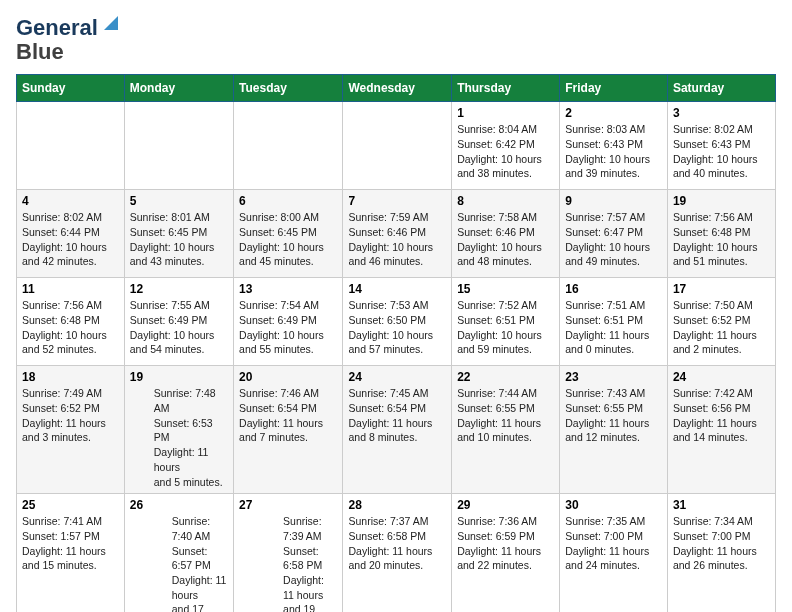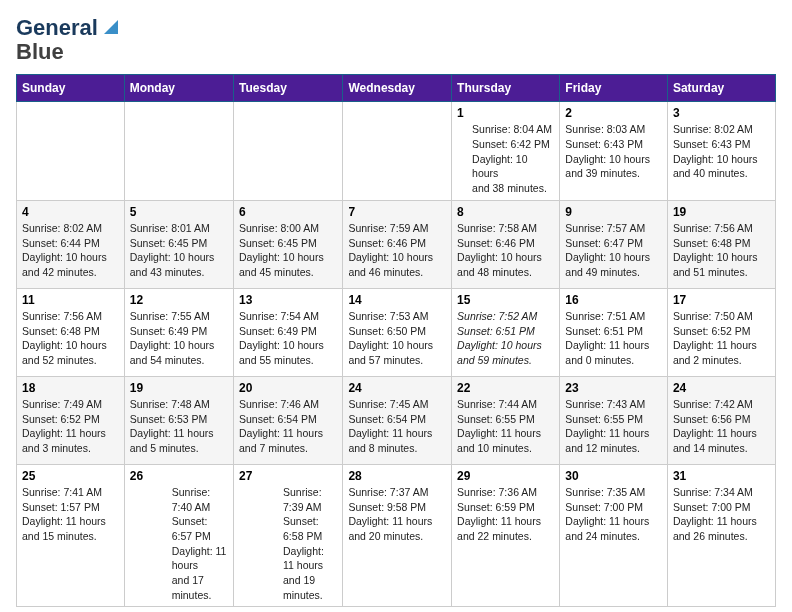--- a/index.html
+++ b/index.html
@@ -40,21 +40,21 @@
       font-size: 15px;
       color: #333;
       margin-top: 2px;
     }
     table {
       width: 100%;
       border-collapse: collapse;
       font-size: 11px;
     }
     thead th {
-      background-color: #4c1d95;
+      background-color: #15803d;
       color: #fff;
       text-align: left;
       padding: 6px 5px;
       font-size: 12px;
       font-weight: bold;
       border: 1px solid #1a5f8a;
     }
     tbody td {
       border: 1px solid #ccc;
       vertical-align: top;
@@ -80,21 +80,21 @@
     }
     .empty-cell {
       background: #fff !important;
     }
   </style>
 </head>
 <body>
 
 <div class="header">
   <div class="logo">
-    <div style="display:flex; align-items:center;">
+    <div style="display:flex; ">
       <span class="logo-text">General</span>
       <svg width="18" height="18" viewBox="0 0 18 18" style="margin-left:2px; margin-top:-2px;">
         <polygon points="4,16 18,2 18,16" fill="#3a8fc8"></polygon>
       </svg>
     </div>
     <span class="logo-text" style="color:#404040; font-size:22px;">Blue</span>
   </div>
   <div class="title-block">
     <div class="month-title"></div>
     <div class="subtitle"></div>
@@ -114,21 +114,21 @@
       </tr>
   </thead>
   <tbody id="calendar-body">
   <tr>
         <td class="empty-cell"></td>
         <td class="empty-cell"></td>
         <td class="empty-cell"></td>
         <td class="empty-cell"></td>
         <td>
           <span class="day-number">1</span>
-          <div class="day-info" style="white-space: pre-line; margin-left: 15px;">Sunrise: 8:04 AM
+          <div class="day-info" style="white-space: pre-line;">Sunrise: 8:04 AM
 Sunset: 6:42 PM
 Daylight: 10 hours
 and 38 minutes.</div>
         </td>
         <td>
           <span class="day-number">2</span>
           <div class="day-info" style="white-space: pre-line;">Sunrise: 8:03 AM
 Sunset: 6:43 PM
 Daylight: 10 hours
 and 39 minutes.</div>
@@ -216,21 +216,21 @@
         </td>
         <td>
           <span class="day-number">14</span>
           <div class="day-info" style="white-space: pre-line;">Sunrise: 7:53 AM
 Sunset: 6:50 PM
 Daylight: 10 hours
 and 57 minutes.</div>
         </td>
         <td>
           <span class="day-number">15</span>
-          <div class="day-info" style="white-space: pre-line; font-style: italic;">Sunrise: 7:52 AM
+          <div class="day-info" style="white-space: pre-line;">Sunrise: 7:52 AM
 Sunset: 6:51 PM
 Daylight: 10 hours
 and 59 minutes.</div>
         </td>
         <td>
           <span class="day-number">16</span>
           <div class="day-info" style="white-space: pre-line;">Sunrise: 7:51 AM
 Sunset: 6:51 PM
 Daylight: 11 hours
 and 0 minutes.</div>
@@ -246,21 +246,21 @@
       <tr>
         <td>
           <span class="day-number">18</span>
           <div class="day-info" style="white-space: pre-line;">Sunrise: 7:49 AM
 Sunset: 6:52 PM
 Daylight: 11 hours
 and 3 minutes.</div>
         </td>
         <td>
           <span class="day-number">19</span>
-          <div class="day-info" style="white-space: pre-line;">Sunrise: 7:48 AM
+          <div class="day-info" style="white-space: pre-line; margin-left: 24px;">Sunrise: 7:48 AM
 Sunset: 6:53 PM
 Daylight: 11 hours
 and 5 minutes.</div>
         </td>
         <td>
           <span class="day-number">20</span>
           <div class="day-info" style="white-space: pre-line;">Sunrise: 7:46 AM
 Sunset: 6:54 PM
 Daylight: 11 hours
 and 7 minutes.</div>
@@ -312,21 +312,21 @@
         <td>
           <span class="day-number">27</span>
           <div class="day-info" style="white-space: pre-line; margin-left: 44px;">Sunrise: 7:39 AM
 Sunset: 6:58 PM
 Daylight: 11 hours
 and 19 minutes.</div>
         </td>
         <td>
           <span class="day-number">28</span>
           <div class="day-info" style="white-space: pre-line;">Sunrise: 7:37 AM
-Sunset: 9:58 PM
+Sunset: 6:58 PM
 Daylight: 11 hours
 and 20 minutes.</div>
         </td>
         <td>
           <span class="day-number">29</span>
           <div class="day-info" style="white-space: pre-line;">Sunrise: 7:36 AM
 Sunset: 6:59 PM
 Daylight: 11 hours
 and 22 minutes.</div>
         </td>

